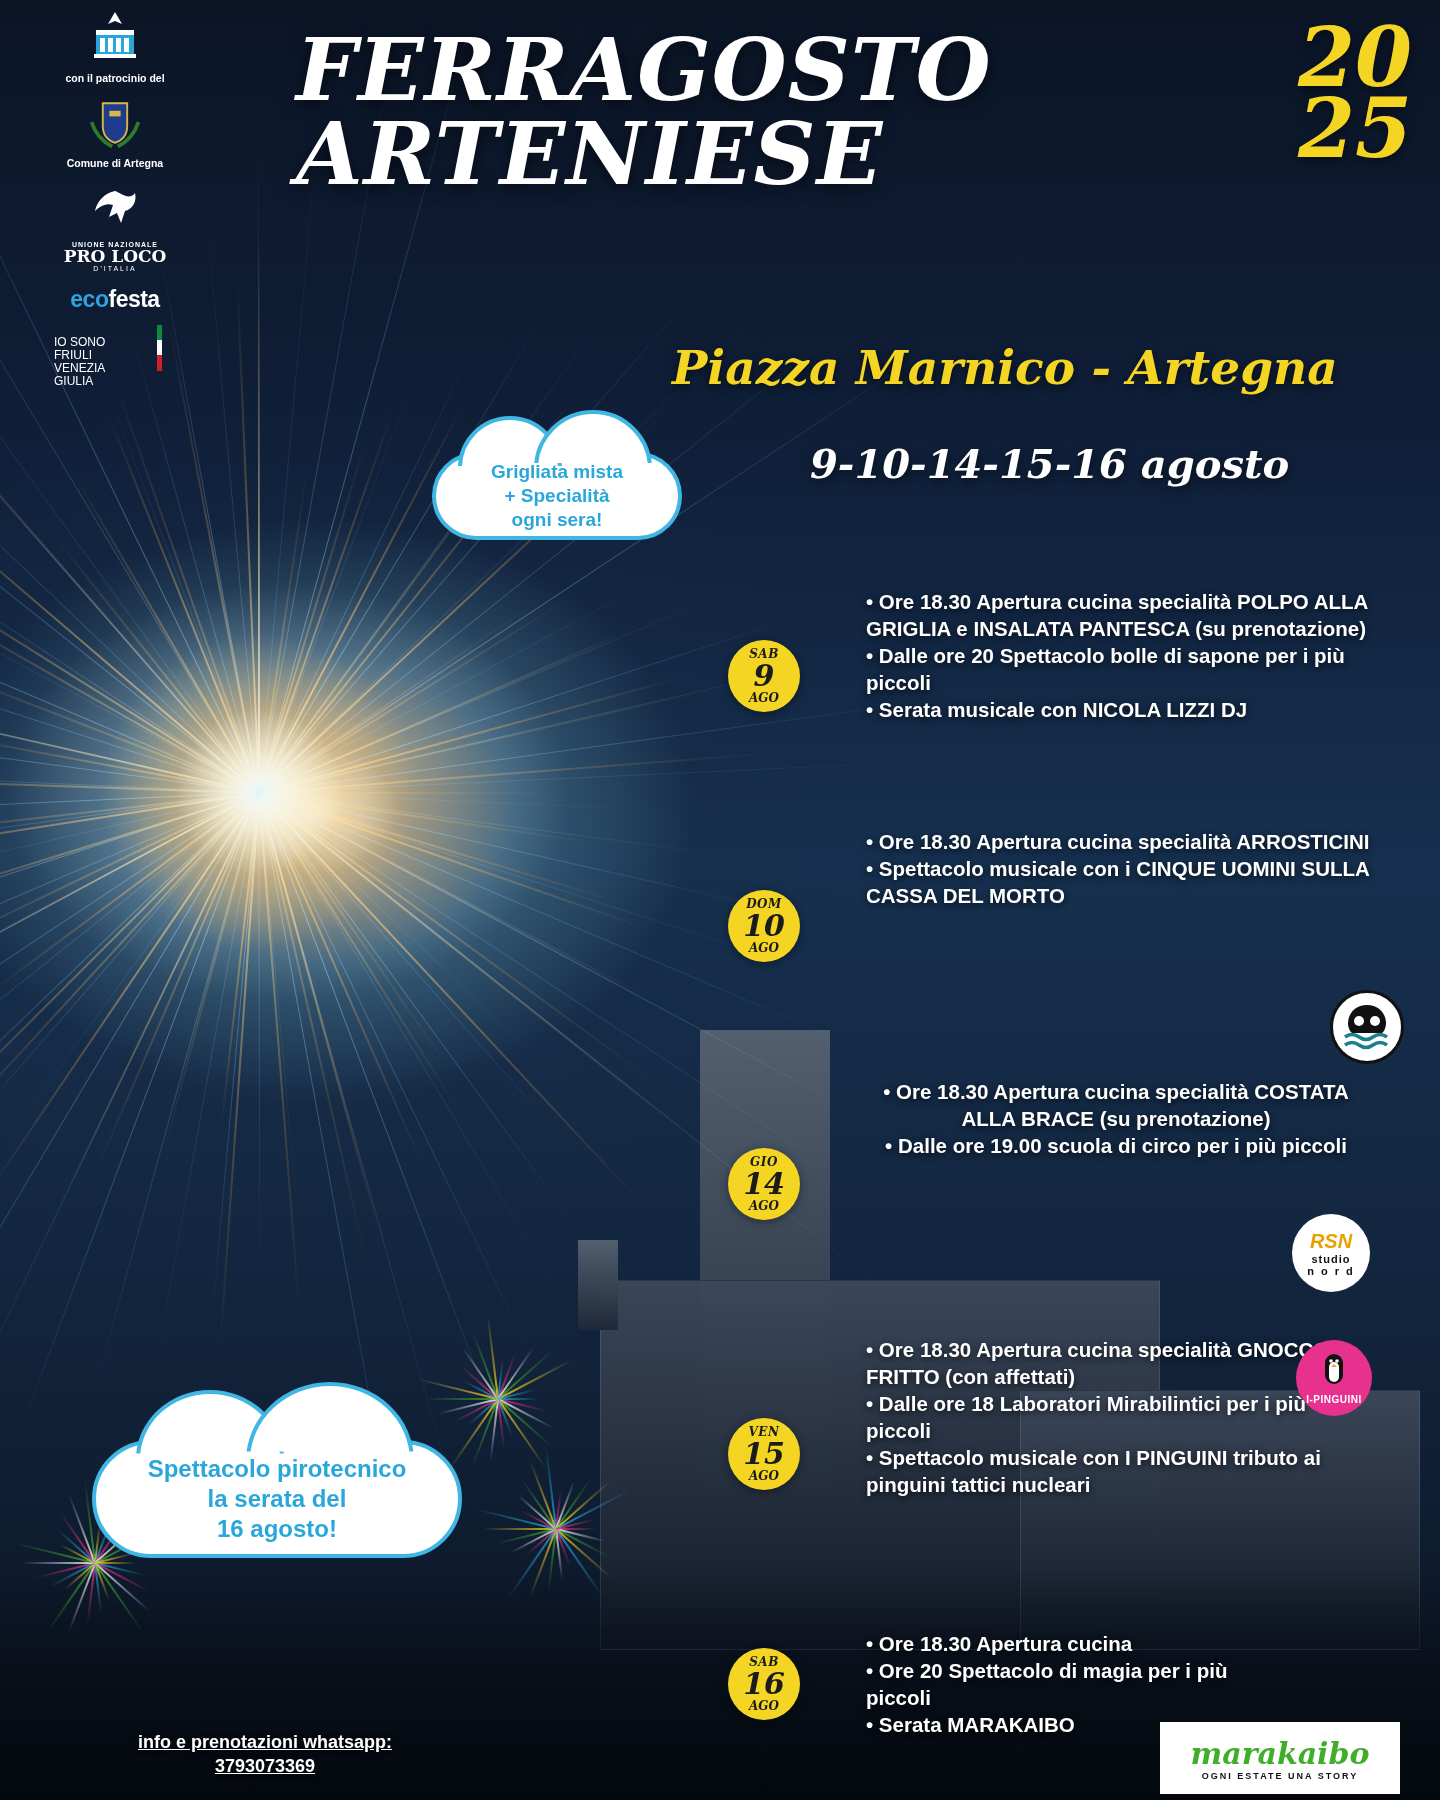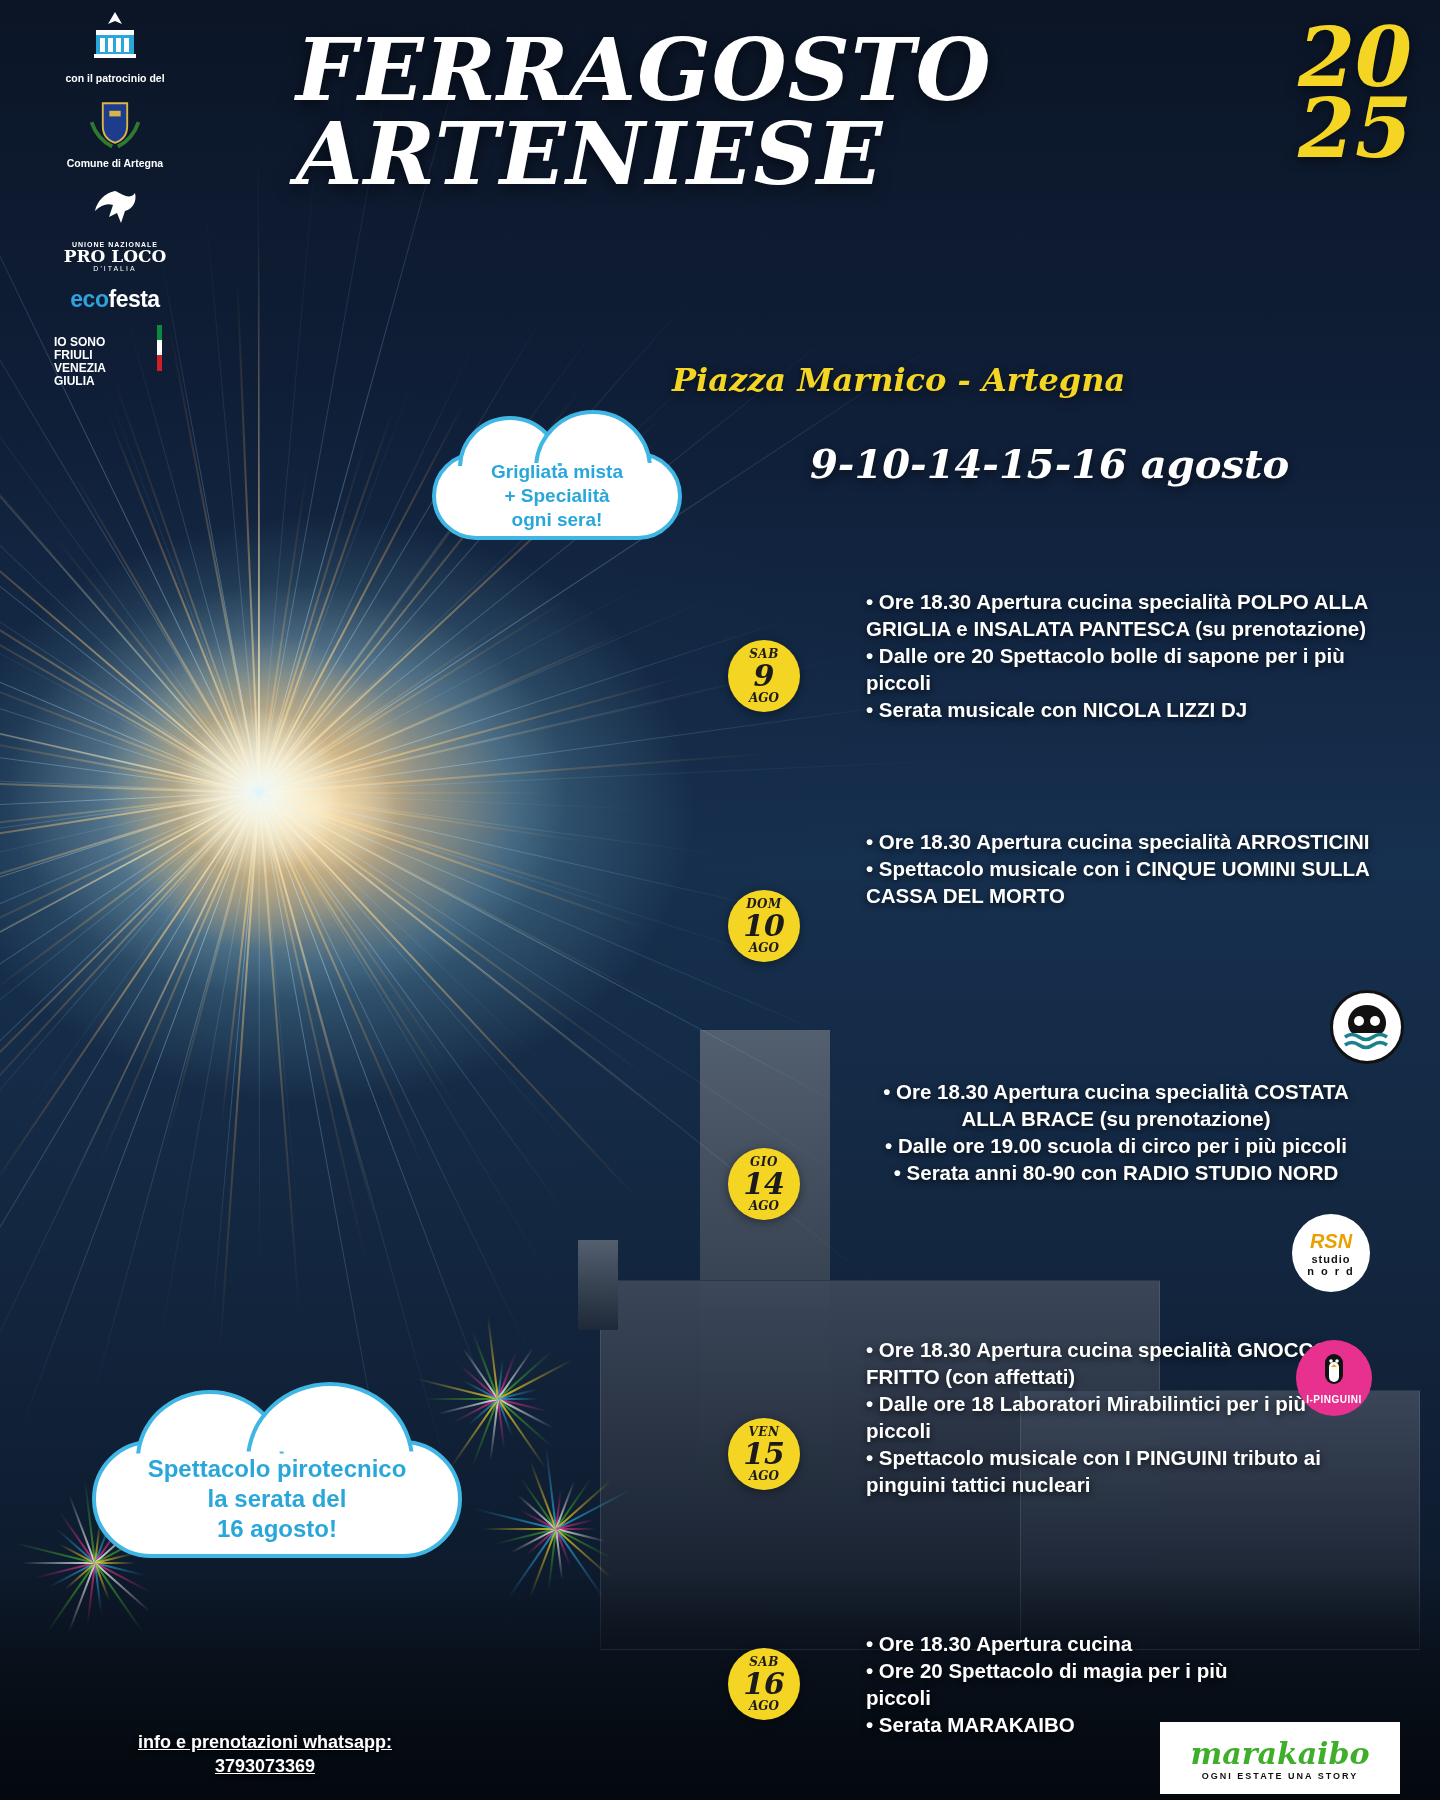--- a/index.html
+++ b/index.html
@@ -53,42 +53,42 @@
   .logo-box { margin-bottom: 6px; }
   .patrocinio { color: #fff; font-size: 10.5px; font-weight: 700; margin: 2px 0 8px; }
   .comune-lbl { color: #fff; font-size: 10.5px; font-weight: 700; margin: 3px 0 10px; }
   .crest {
     width: 62px; height: 62px; margin: 0 auto;
     display: flex; align-items: center; justify-content: center;
   }
   .ecofesta { margin: 14px 0 10px; font-size: 23px; font-weight: 700; letter-spacing: -0.5px; }
   .ecofesta .a { color: #2ea3dd; }
   .ecofesta .b { color: #fff; }
-  .iosono { color: #fff; font-size: 12px; font-weight: 700; line-height: 1.08; text-align: left; padding-left: 14px; position: relative; }
+  .iosono { color: #fff; font-size: 12px; font-weight: 400; line-height: 1.08; text-align: left; padding-left: 14px; position: relative; }
   .flagbar { position: absolute; right: 28px; top: 2px; width: 5px; height: 46px; background: linear-gradient(180deg,#0d8a3f 0 33%, #fff 33% 66%, #cf2027 66% 100%); }
 
   
   .title-wrap { position: absolute; left: 280px; top: 28px; width: 1130px; margin-left: 16px; }
   .title {
     font-family: "DejaVu Serif", serif;
     font-style: italic; font-weight: 700;
     color: #fff; font-size: 86px; line-height: 0.98;
     letter-spacing: 1px;
     text-shadow: 0 4px 16px rgba(0,0,0,0.6);
   }
   .year {
     position: absolute; right: 28px; top: 22px;
     color: #f5d523; font-family: "DejaVu Serif", serif; font-weight: 700; font-style: italic;
     font-size: 82px; line-height: 0.86; text-align: center;
     text-shadow: 0 3px 12px rgba(0,0,0,0.55);
   }
   .place {
     position: absolute; left: 672px; top: 340px;
     color: #f5d523; font-family: "DejaVu Serif", serif; font-style: italic; font-weight: 700;
-    font-size: 32px; text-shadow: 0 3px 10px rgba(0,0,0,0.6); margin-top: 21px;
+    font-size: 47px; text-shadow: 0 3px 10px rgba(0,0,0,0.6);
   }
   .dates {
     position: absolute; left: 810px; top: 440px;
     color: #fff; font-family: "DejaVu Serif", serif; font-style: italic; font-weight: 700;
     font-size: 40px; text-shadow: 0 3px 10px rgba(0,0,0,0.6);
   }
 
   
   .cloud {
     position: absolute; background: #fff; border: 4px solid #3fb6e3;
@@ -480,21 +480,20 @@
   </div>
 
   <div class="daybadge" style="left:728px; top:1148px;">
     <span class="dw">GIO</span>
     <span class="dn">14</span>
     <span class="dm">AGO</span>
   </div>
   <div class="prog" style="left:866px; top:1078px; width:500px;text-align:center;">
     <p>• Ore 18.30 Apertura cucina specialità COSTATA ALLA BRACE (su prenotazione)</p>
     <p>• Dalle ore 19.00 scuola di circo per i più piccoli</p>
-    <p>• Serata anni 80-90 con RADIO STUDIO NORD</p>
   </div>
 
   <div class="daybadge" style="left:728px; top:1418px;">
     <span class="dw">VEN</span>
     <span class="dn">15</span>
     <span class="dm">AGO</span>
   </div>
   <div class="prog" style="left:866px; top:1336px; width:500px;">
     <p>• Ore 18.30 Apertura cucina specialità GNOCCO FRITTO (con affettati)</p>
     <p>• Dalle ore 18 Laboratori Mirabilintici per i più piccoli</p>

